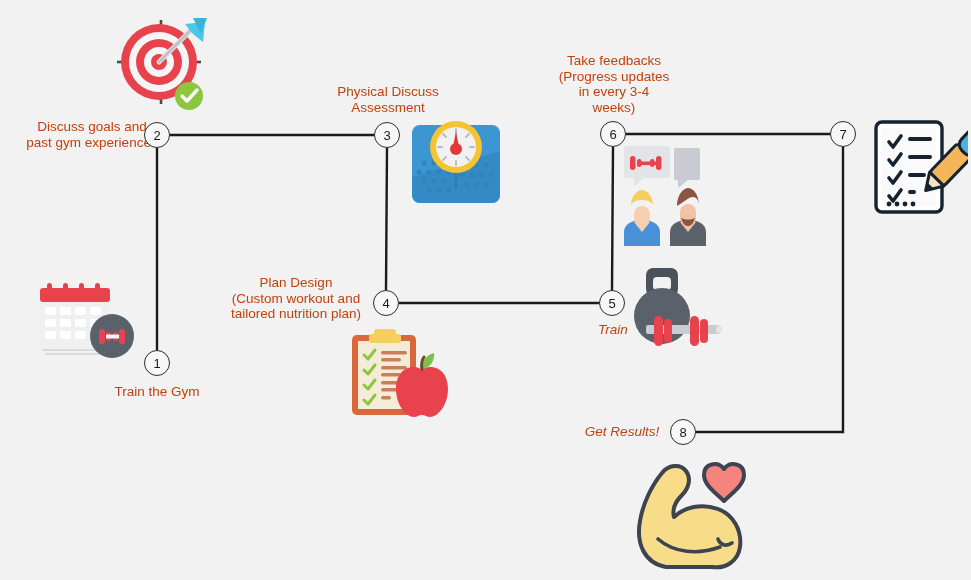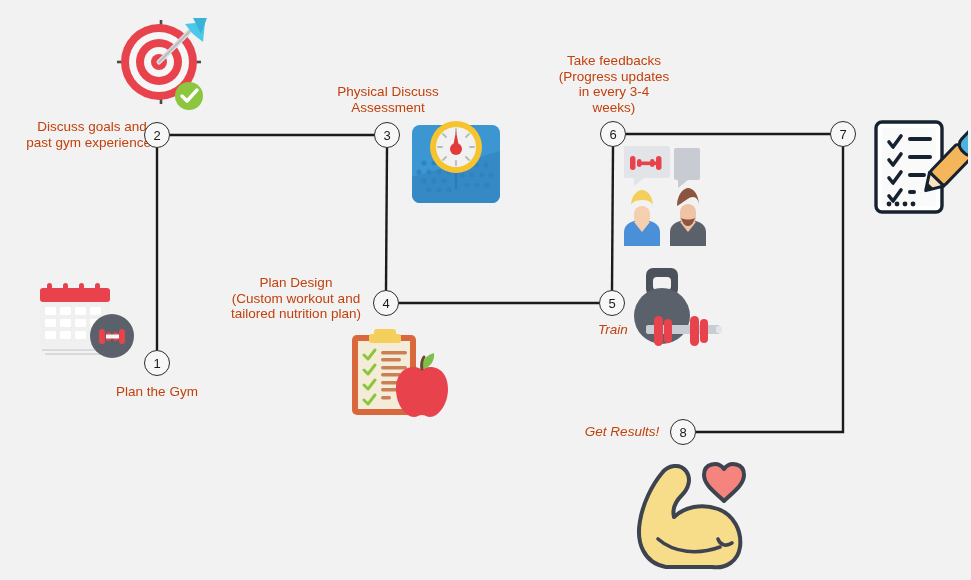--- a/index.html
+++ b/index.html
@@ -277,21 +277,21 @@
 
   <div class="node" style="left:144px; top:350px;">1</div>
   <div class="node" style="left:144px; top:122px;">2</div>
   <div class="node" style="left:374px; top:122px;">3</div>
   <div class="node" style="left:373px; top:290px;">4</div>
   <div class="node" style="left:599px; top:290px;">5</div>
   <div class="node" style="left:600px; top:121px;">6</div>
   <div class="node" style="left:830px; top:121px;">7</div>
   <div class="node" style="left:670px; top:419px;">8</div>
 
-  <div class="label" style="left:101px; top:384px; width:112px;">Plan the Gym</div>
+  <div class="label" style="left:101px; top:384px; width:112px;">Train the Gym</div>
   <div class="label" style="left:23px;   top:119px; width:138px;">Discuss goals and
 past gym experiences</div>
   <div class="label" style="left:318px; top:84px;  width:140px;">Physical Discuss
 Assessment</div>
   <div class="label" style="left:222px; top:275px; width:148px;">Plan Design
 (Custom workout and
 tailored nutrition plan)</div>
   <div class="label" style="left:584px; top:322px; width:58px;font-style:italic;">Train</div>
   <div class="label" style="left:548px; top:53px;  width:132px;">Take feedbacks
 (Progress updates

